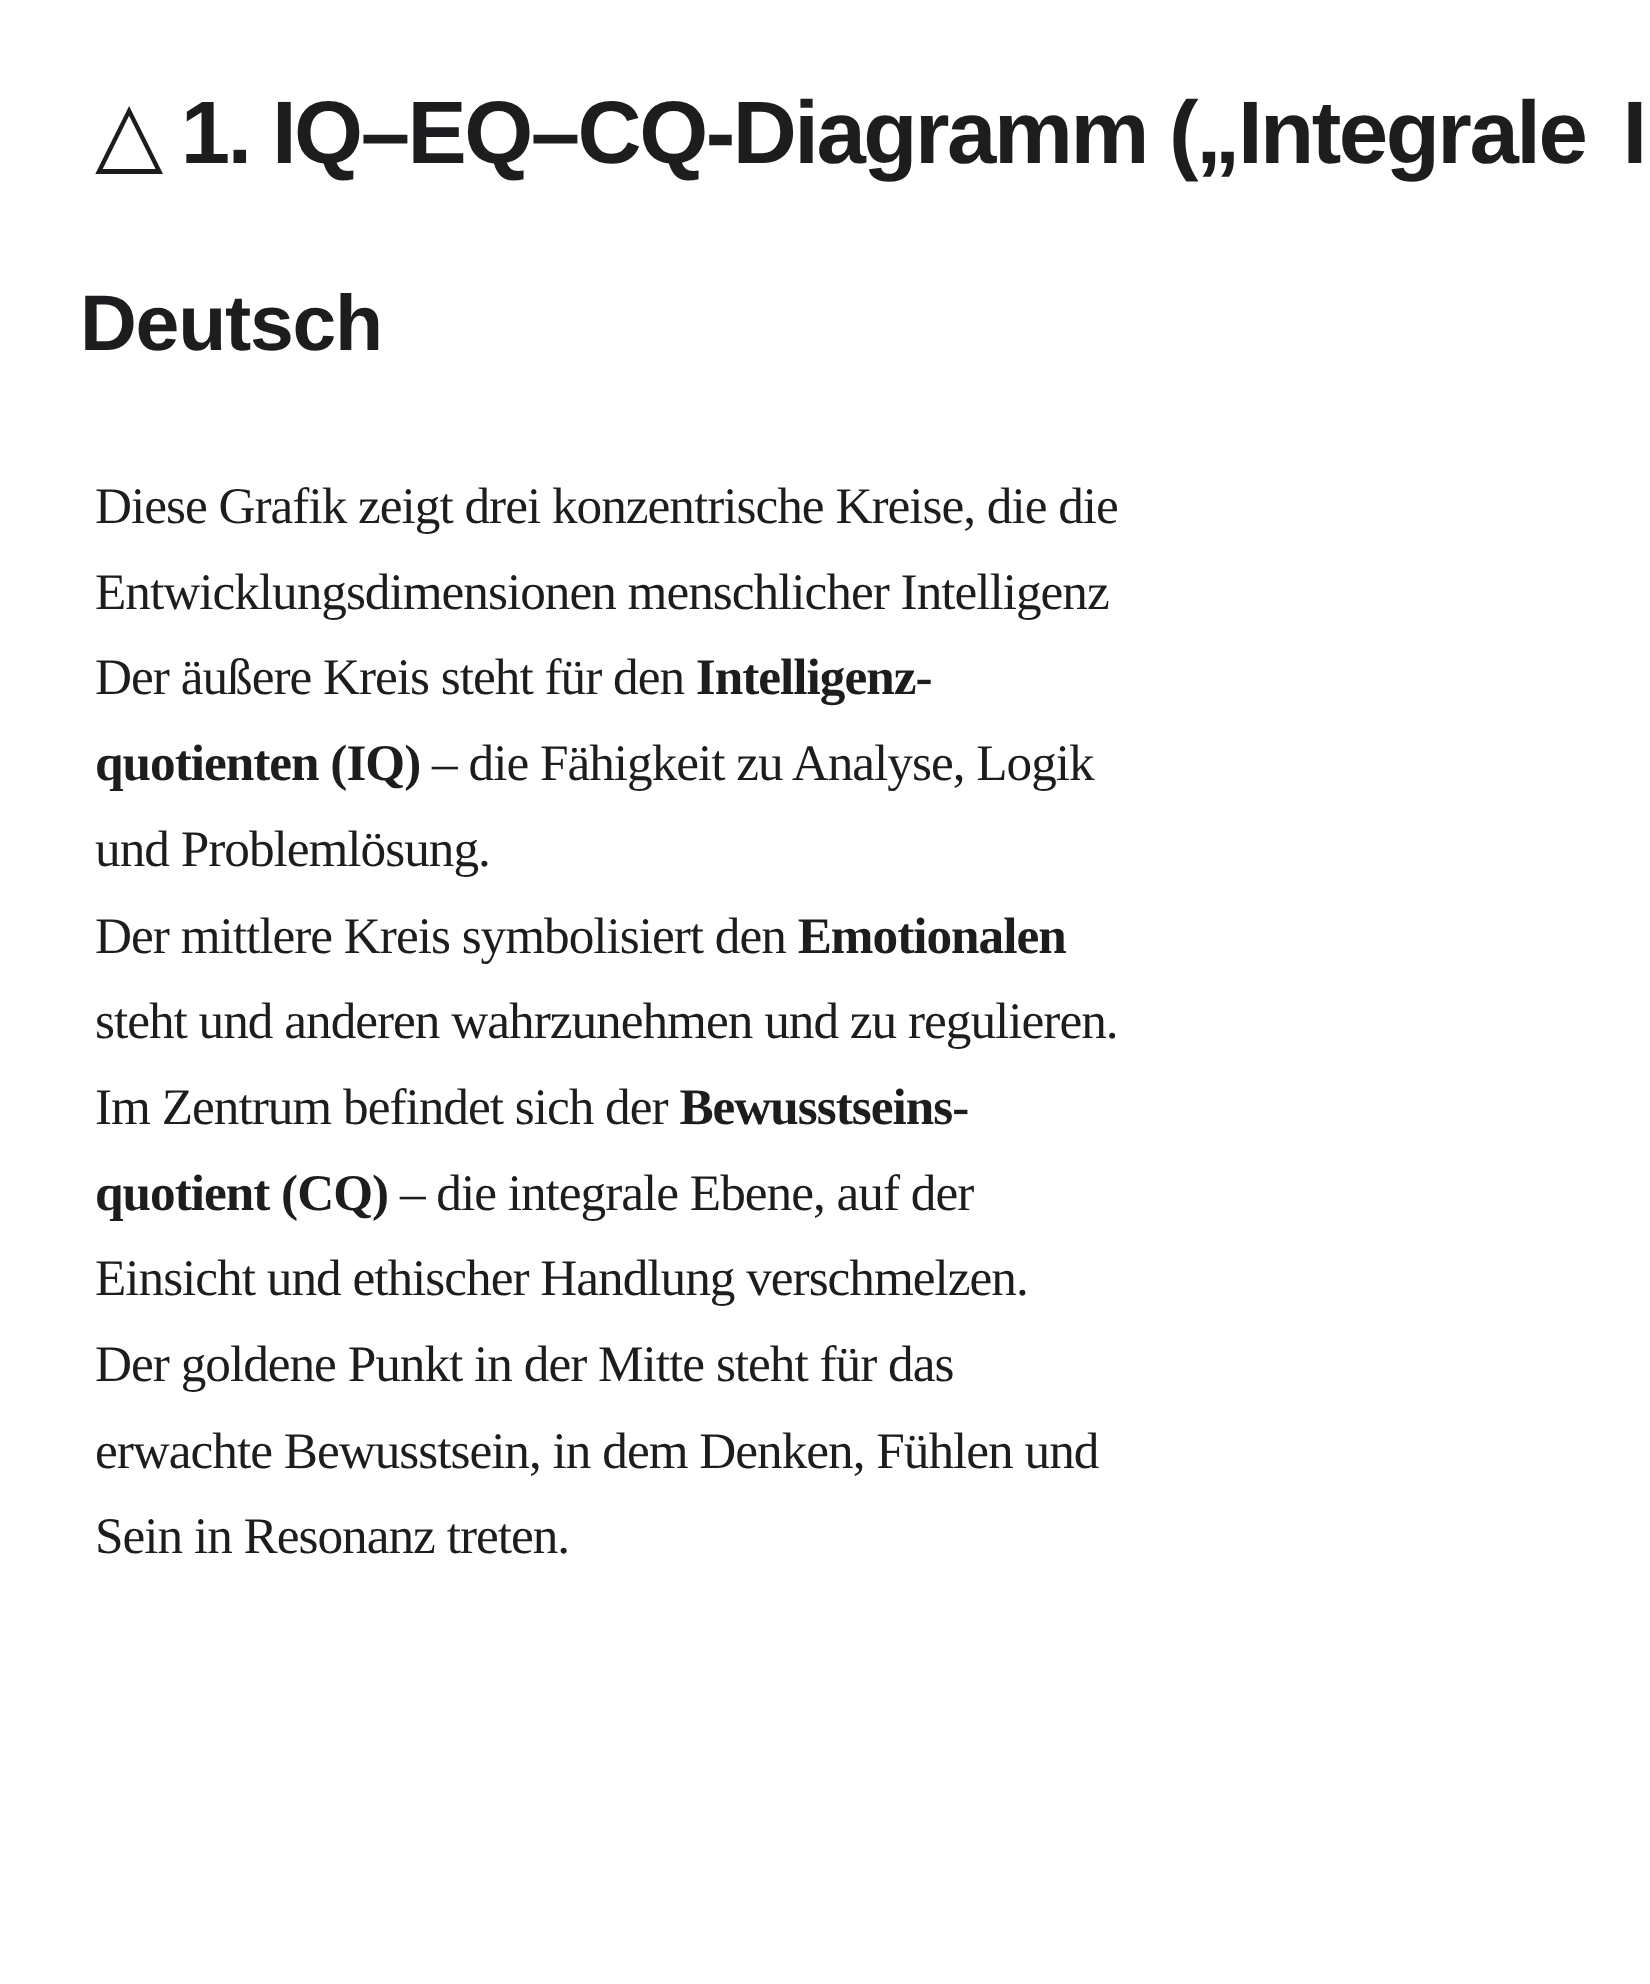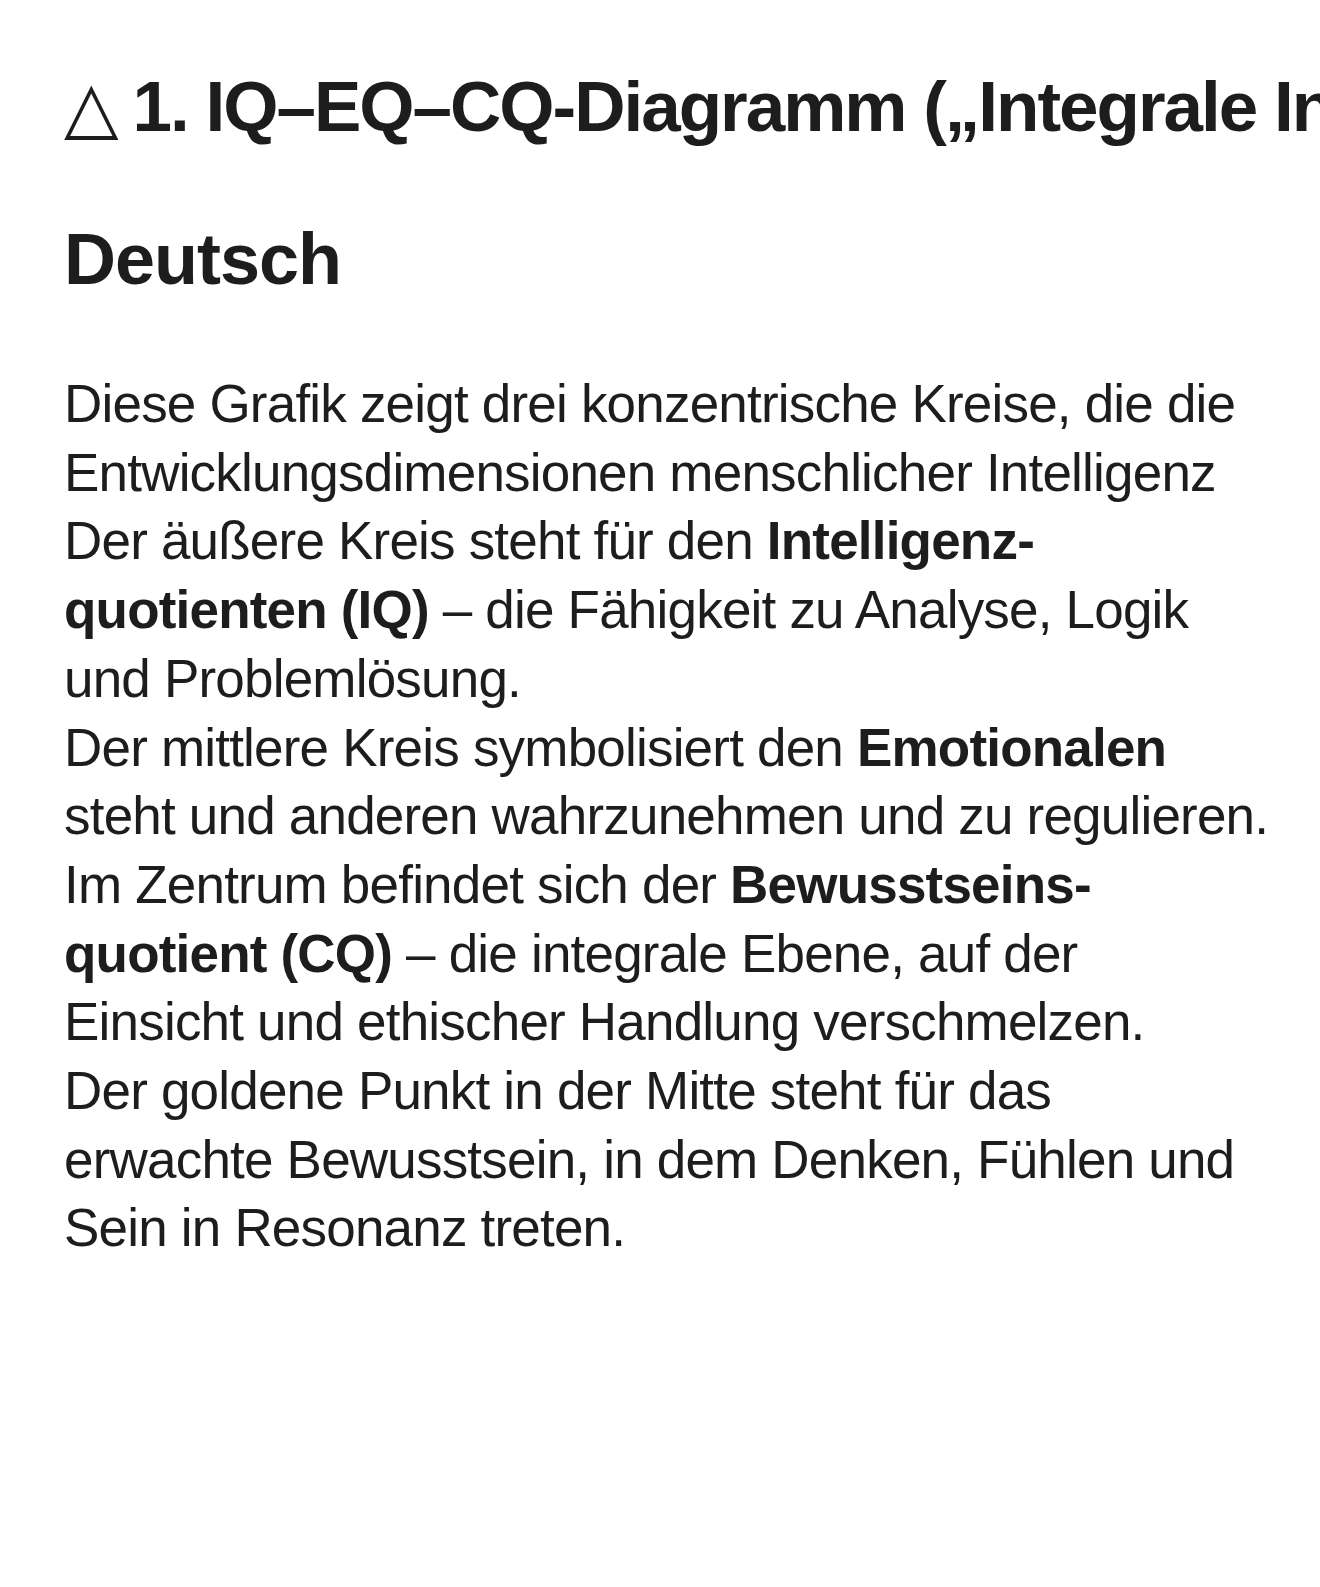--- a/index.html
+++ b/index.html
@@ -25,35 +25,37 @@
     letter-spacing: -2px;
     margin: 0 0 73px 0;
     white-space: nowrap;
   }
   .h1 .tri {
     font-weight: 400;
     letter-spacing: 0;
     margin-right: 14px;
   }
   .h2 {
-    font-size: 72px;
+    font-size: 63px;
     line-height: 72px;
     font-weight: 700;
     letter-spacing: -1px;
     margin: 14px 0 75px 0;
     white-space: nowrap;
   }
   .body-text {
-    font-size: 53px;
+    font-size: 41px;
     line-height: 68.7px;
     font-weight: 400;
     letter-spacing: -0.8px;
+    font-family: Liberation Serif, serif;
   }
   .line {
     white-space: nowrap;
+    margin-left: 12px;
   }
   .seg.b {
     font-weight: 700;
   }
 </style>
 </head>
 <body>
 
 <div class="screen">
 

